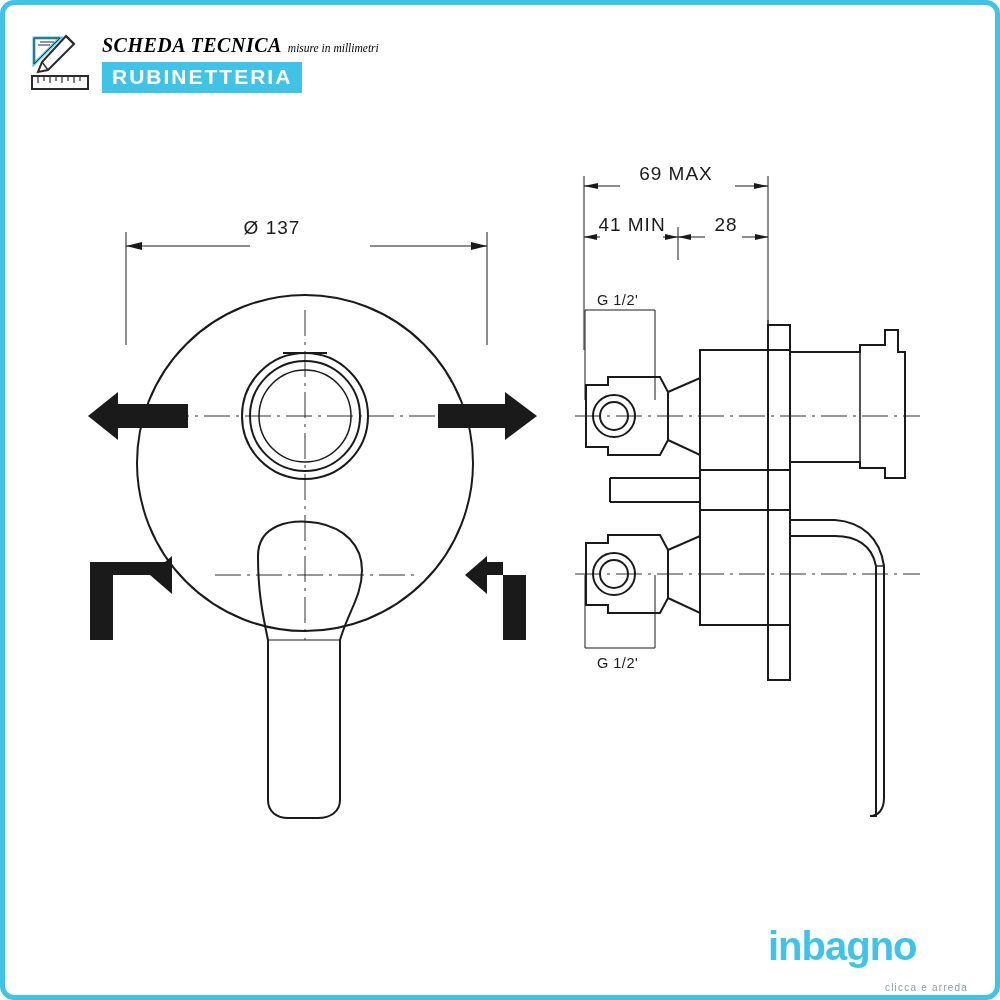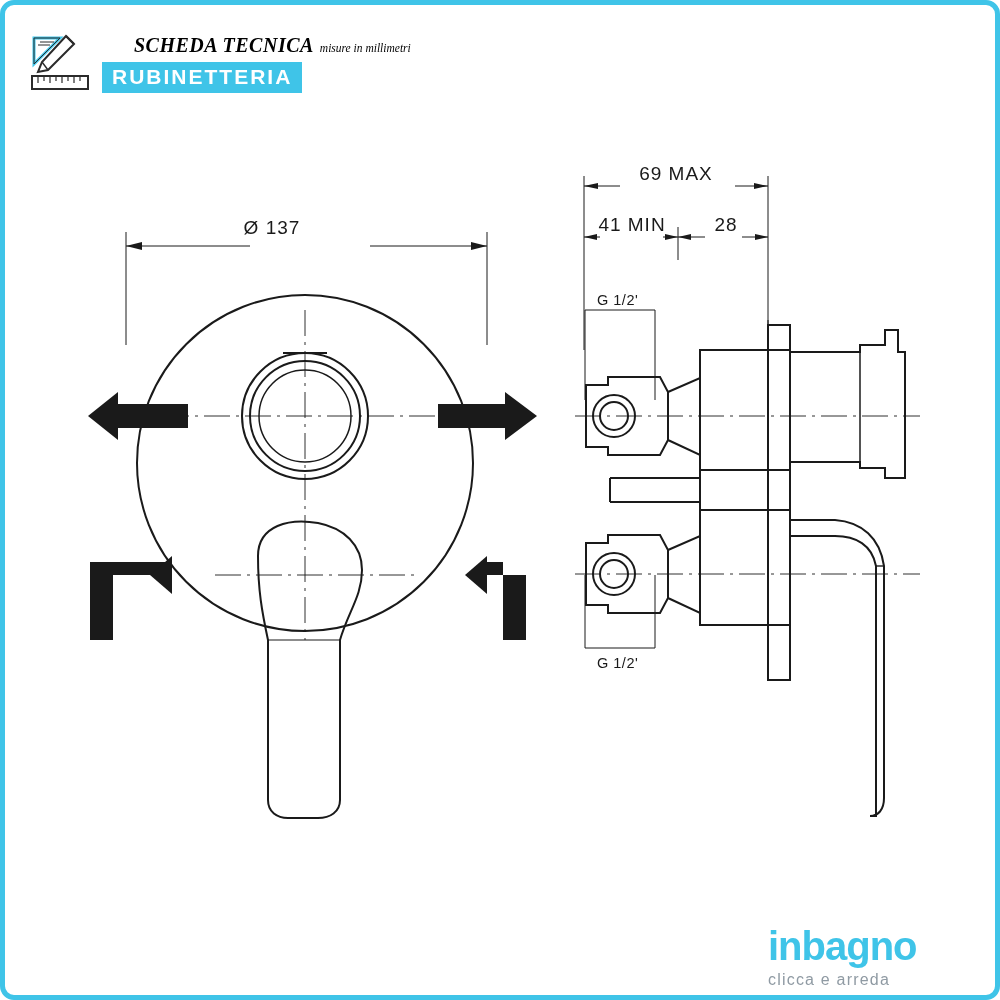--- a/index.html
+++ b/index.html
@@ -44,21 +44,20 @@
     top: 8px;
     white-space: nowrap;
   }
   .scheda-tecnica {
     font-family: "Liberation Serif", serif;
     font-style: italic;
     font-weight: bold;
     font-size: 20px;
     letter-spacing: 0.5px;
     color: #000;
-    margin-left: 32px;
   }
   .misure {
     font-family: Liberation Serif, serif;
     font-style: italic;
     font-size: 11.5px;
     color: #000;
     margin-left: 6px;
   }
   .rubinetteria-band {
     position: absolute;
@@ -107,24 +106,25 @@
     font-weight: bold;
     color: #3fc4e8;
     letter-spacing: -1px;
     line-height: 40px;
     margin-top: 28px;
   }
   .logo-main .in { color: #3fc4e8; }
   .logo-main .bagno { color: #3fc4e8; }
   .logo-sub {
     font-family: "Liberation Sans", sans-serif;
-    font-size: 16px;
+    font-size: 10px;
     color: #8f9aa3;
     letter-spacing: 1.2px;
-    margin-top: 5px;
+    text-align: right;
+    margin-top: 16px;
   }
 </style>
 </head>
 <body>
 
 <div id="page">
 
   <div class="frame-border"></div>
 
   <div class="header">

